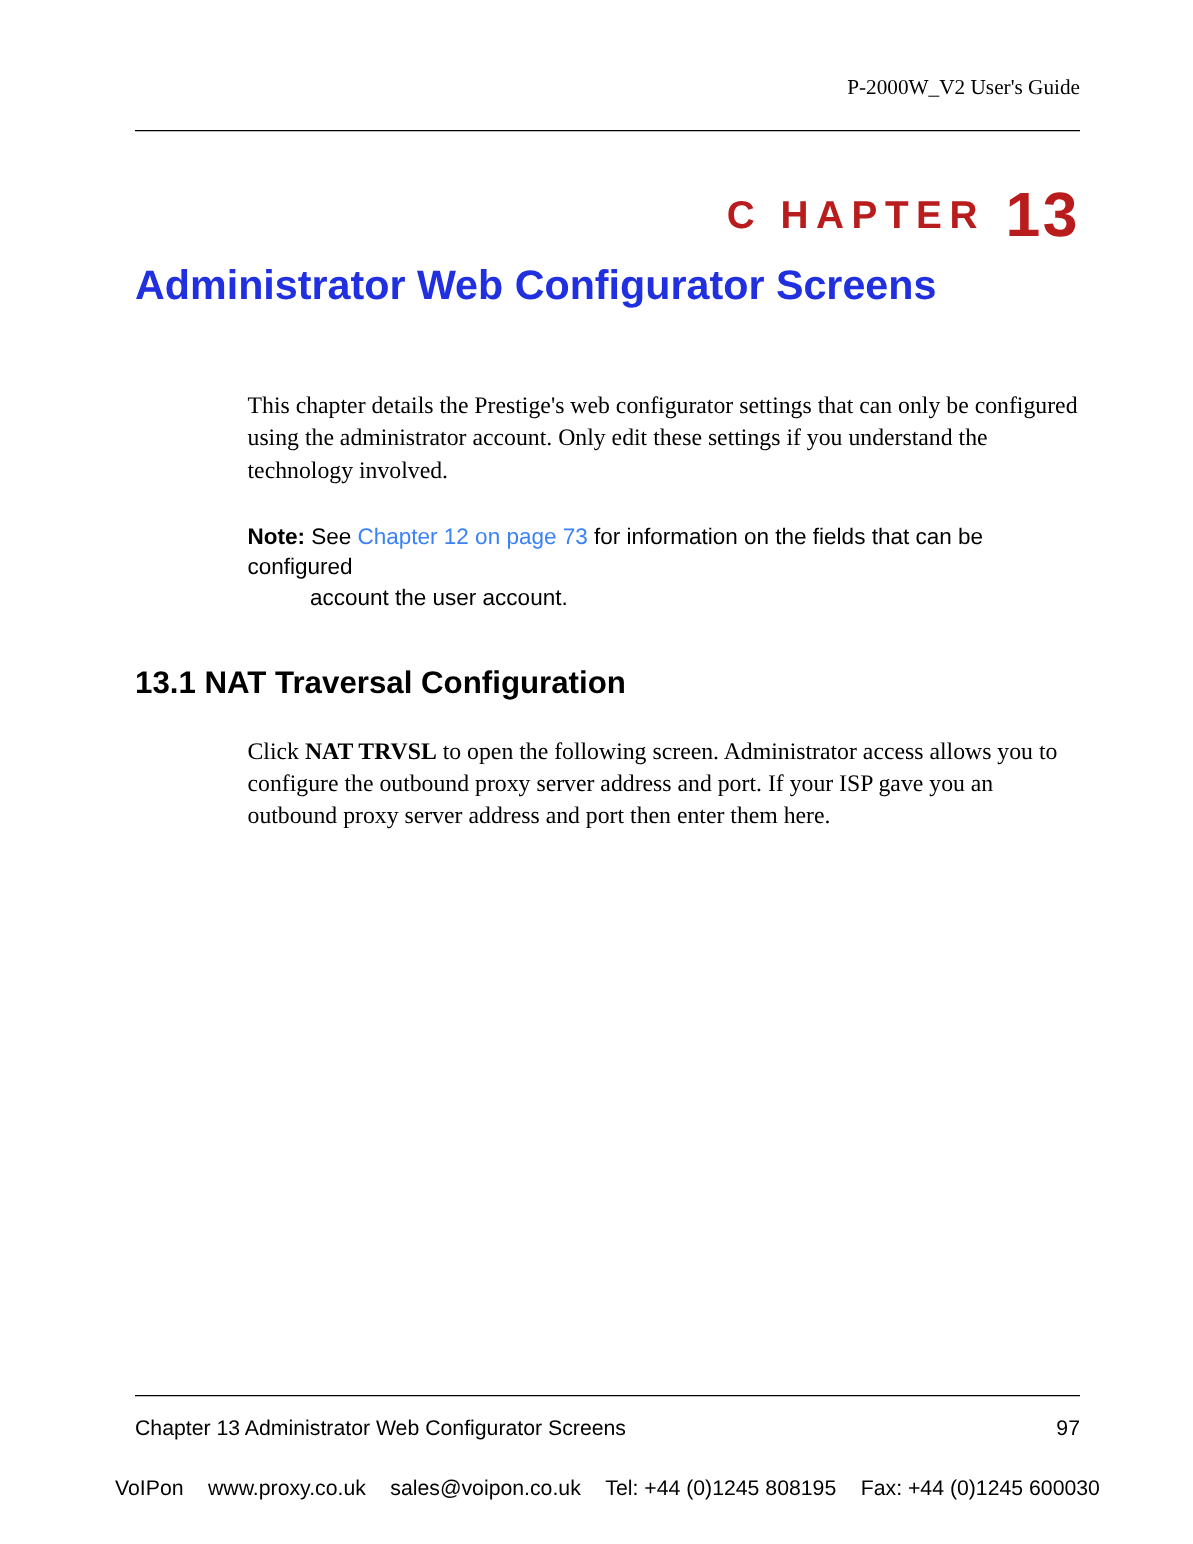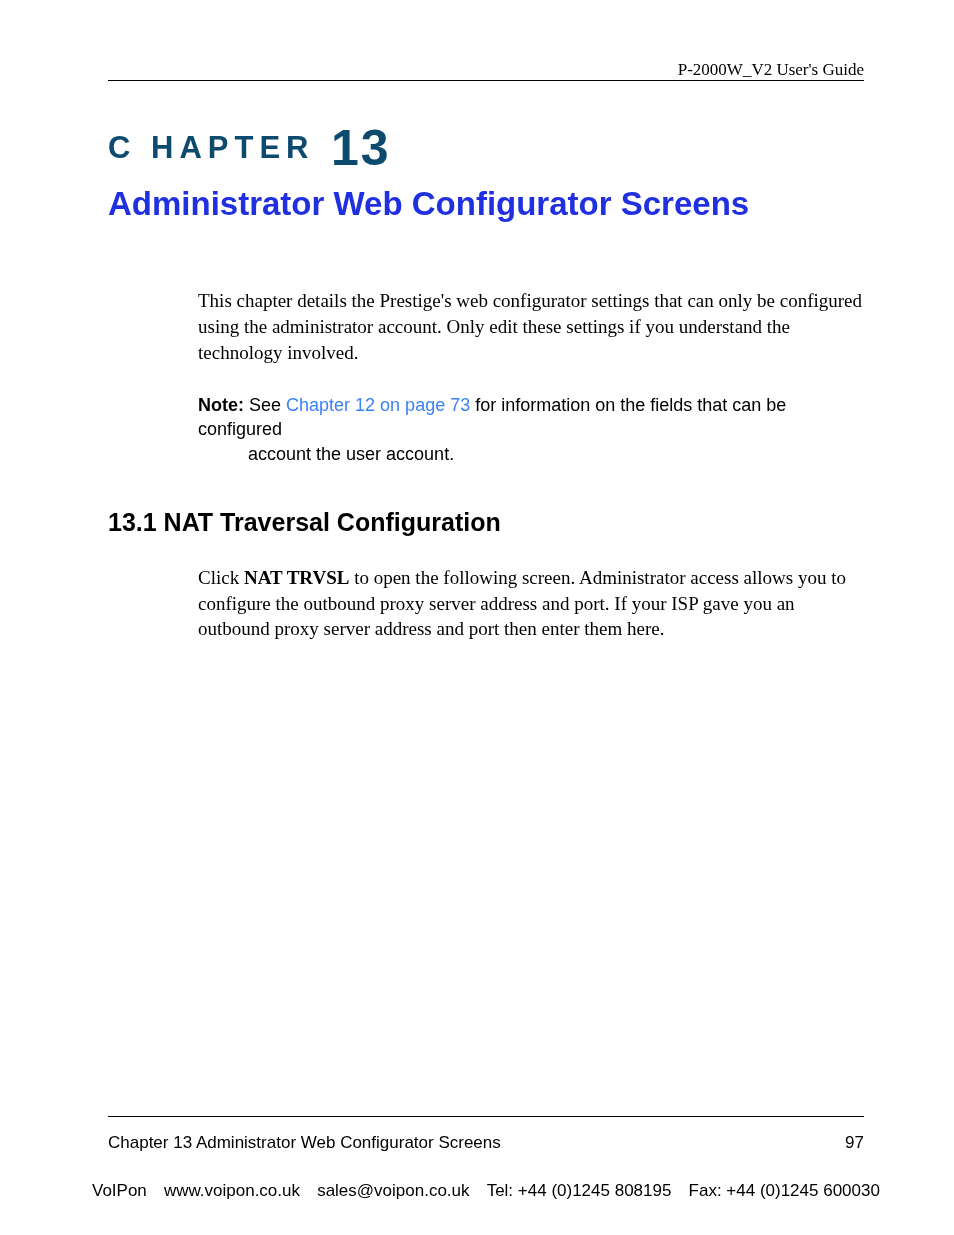--- a/index.html
+++ b/index.html
@@ -18,26 +18,27 @@
     .page {
       width: 100%;
       height: 100%;
       padding: 60px 90px 0 108px;
       position: relative;
     }
     .header {
       text-align: right;
       font-size: 17px;
       font-family: "Times New Roman", Times, serif;
-      padding-bottom: 0;
+      padding-bottom: 24px;
       border-bottom: 1.5px solid #000;
       margin-bottom: 38px;
     }
     .chapter-label {
-      color: #0c4a6e;
+      text-align: right;
+      color: #b91c1c;
       font-family: Arial, Helvetica, sans-serif;
       font-weight: bold;
       letter-spacing: 6px;
     }
     .chapter-label .small {
       font-size: 31px;
       vertical-align: middle;
     }
     .chapter-label .big {
       font-size: 50px;
@@ -142,18 +143,18 @@
     <span>Click </span><strong>NAT TRVSL</strong><span> to open the following screen. Administrator access allows you to configure the outbound proxy server address and port. If your ISP gave you an outbound proxy server address and port then enter them here.</span>
   </p>
 
   <div class="footer-top">
     <span>Chapter 13 Administrator Web Configurator Screens</span>
     <span>97</span>
   </div>
 
   <div class="footer-bottom">
     <span>VoIPon</span>
-    <span>www.voipon.co.uk</span>
+    <span>www.proxy.co.uk</span>
     <span>sales@voipon.co.uk</span>
     <span>Tel: +44 (0)1245 808195</span>
     <span>Fax: +44 (0)1245 600030</span>
   </div>
 </div>
 
 </body></html>

